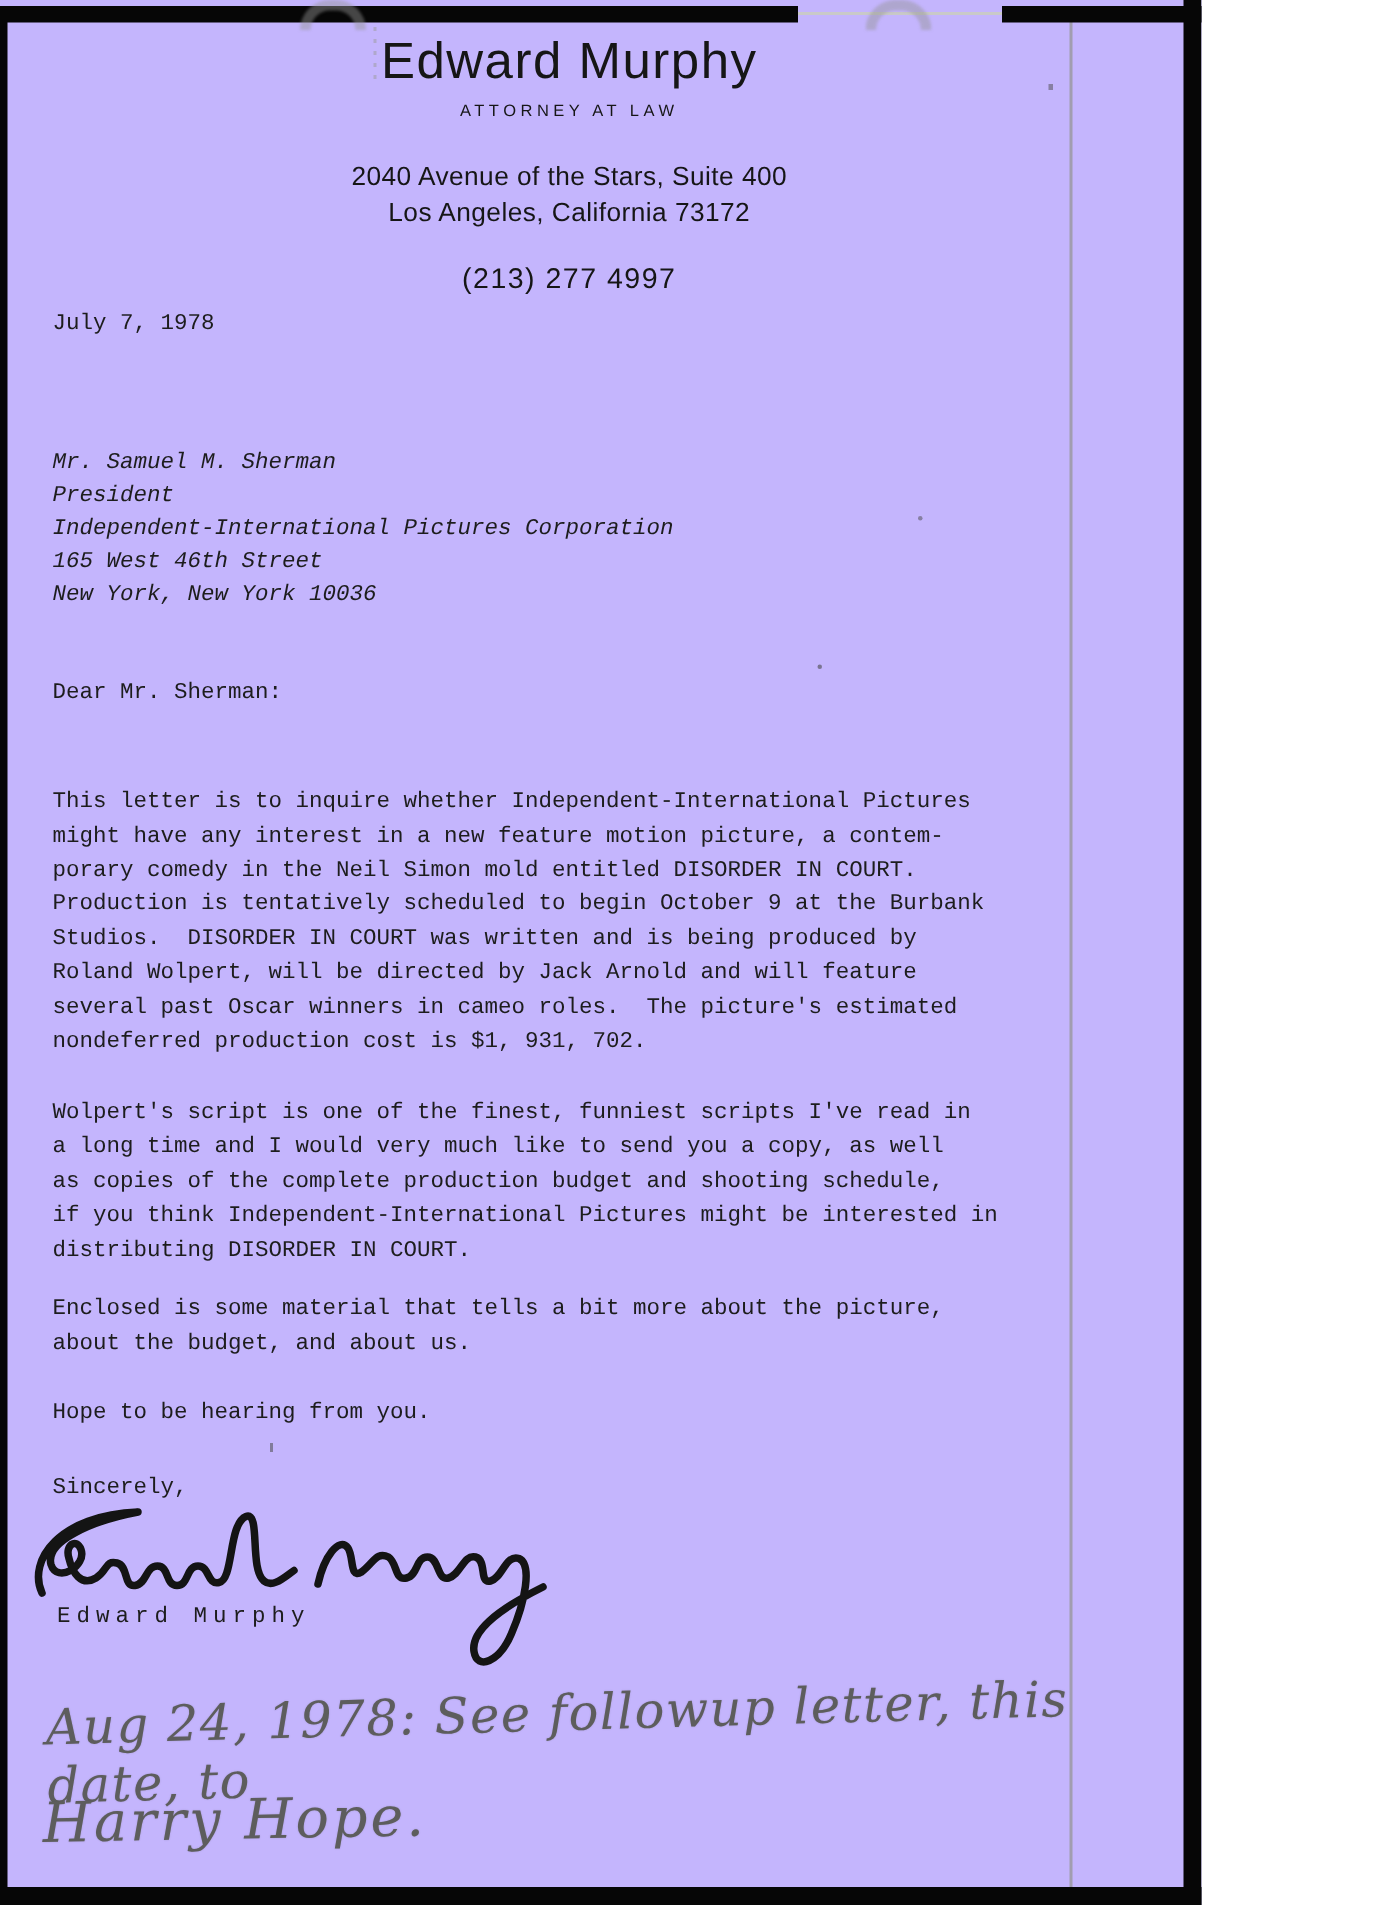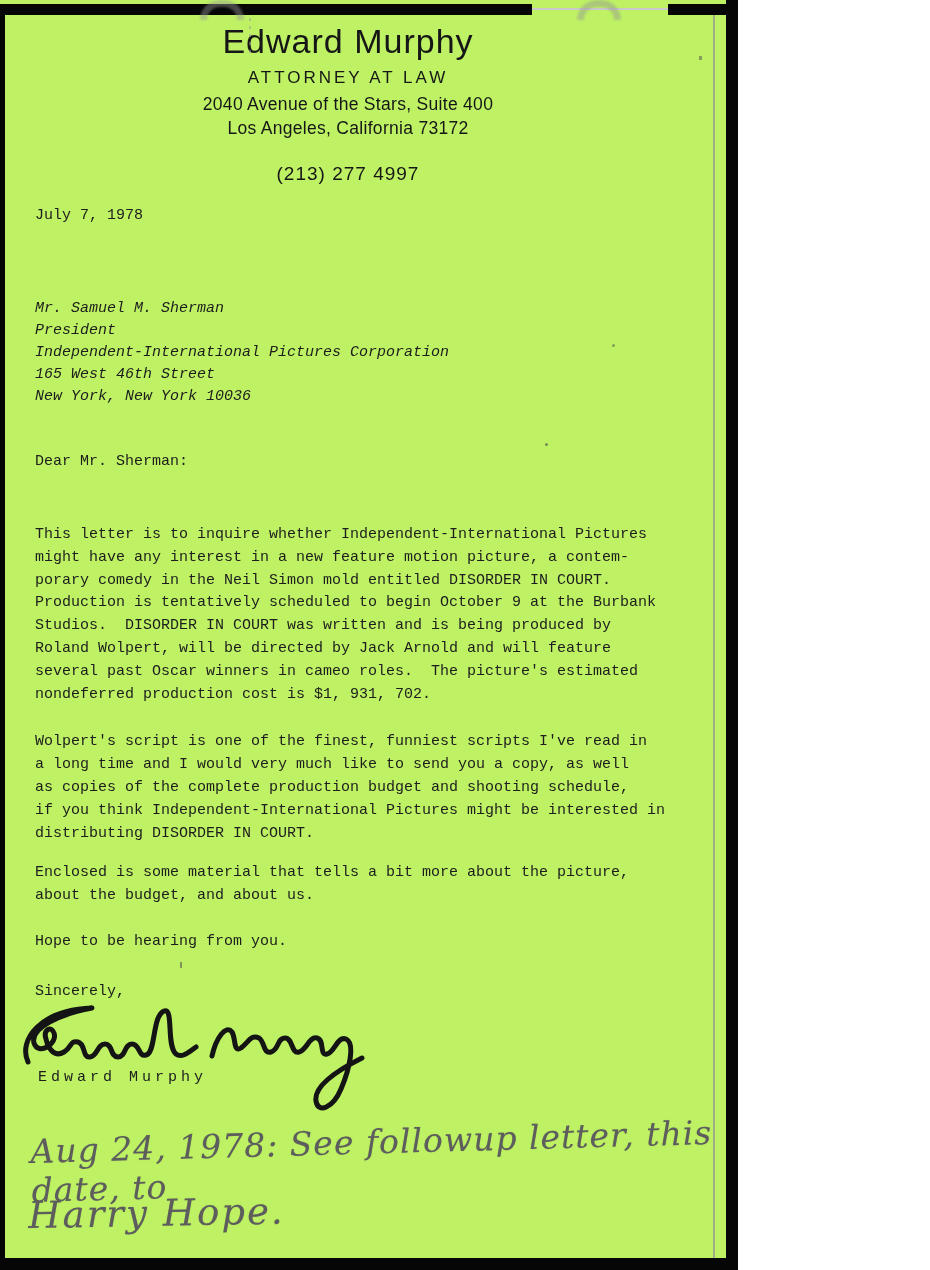--- a/index.html
+++ b/index.html
@@ -3,23 +3,23 @@
 <meta charset="utf-8">
 <style>
   * { margin: 0; padding: 0; box-sizing: border-box; }
   html, body { width: 930px; height: 1270px; }
   body {
     font-family: "Liberation Mono", monospace;
     background: #ffffff;
   }
   .scan-page {
     position: relative;
-    width: 738px;
+    width: 801px;
     height: 1270px;
-    background: #bef264;
+    background: #c4b5fd;
     overflow: hidden;
   }
   
   .border-band { position: absolute; background: #060606; z-index: 6; }
   .band-top-left   { left: 0;   top: 4px;  width: 532px; height: 11px; }
   .band-top-right  { left: 668px; top: 4px; width: 262px; height: 11px; }
   .band-top-gap    { left: 532px; top: 8px; width: 136px; height: 2px; background:#c9c9c9; }
   .band-left   { left: 0; top: 4px; width: 5px; height: 1262px; }
   .band-right  { right: 0; top: 0; width: 12px; height: 1270px; }
   .band-bottom { left: 0; top: 1258px; width: 930px; height: 12px; }
@@ -47,22 +47,22 @@
   .speck-3 { left: 699px; top: 56px;  width: 3px; height: 4px; opacity:.5; }
   .speck-4 { left: 612px; top: 344px; width: 3px; height: 3px; border-radius: 50%; opacity:.5; }
   .speck-5 { left: 180px; top: 962px; width: 2px; height: 6px; opacity:.55; }
   
   .letterhead {
     position: absolute; left: 0; right: 42px; top: 22px;
     text-align: center; color: #161616; z-index: 2;
     font-family: "Liberation Sans", sans-serif;
   }
   .lh-name  { font-size: 34px; font-weight: 400; letter-spacing: 1px; }
-  .lh-title { font-size: 17px; letter-spacing: 3px; margin-top: 7px; }
-  .lh-addr  { font-size: 17.5px; line-height: 24px; margin-top: 4px; letter-spacing: .3px; }
+  .lh-title { font-size: 11px; letter-spacing: 3px; margin-top: 7px; }
+  .lh-addr  { font-size: 17.5px; line-height: 24px; margin-top: 25px; letter-spacing: .3px; }
   .lh-phone { font-size: 19px; margin-top: 23px; letter-spacing: 1px; }
   
   .typed {
     position: absolute; left: 35px; z-index: 2;
     font-family: "Liberation Mono", monospace;
     font-size: 15px; line-height: 23px; color: #1d1d1d;
     white-space: pre-wrap; letter-spacing: 0;
   }
   .recipient { top: 298px; line-height: 22px; font-style: italic; }
   .date-line { top: 204px; }

